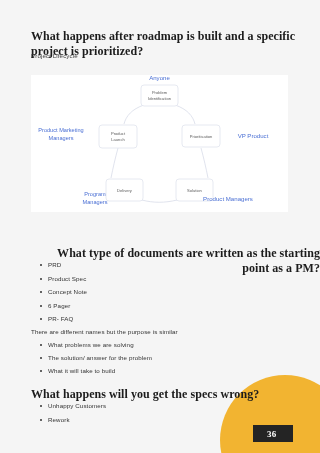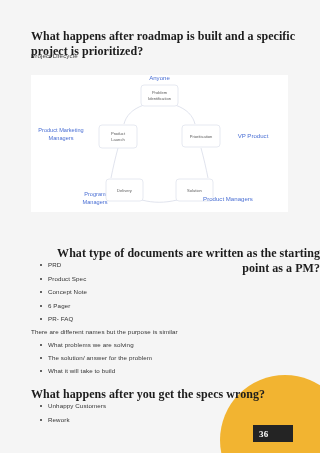--- a/index.html
+++ b/index.html
@@ -38,21 +38,21 @@
     position: absolute;
     right: 27px;
     bottom: 11px;
     width: 40px;
     height: 17px;
     background: #242424;
     z-index: 3;
     display: flex;
     align-items: center;
     justify-content: flex-start;
-    padding-left: 6px;
+    padding-left: 14px;
     box-sizing: border-box;
   }
   .page-badge span {
     color: #ffffff;
     font-family: "Liberation Serif", serif;
     font-weight: bold;
     font-size: 9px;
     letter-spacing: .2px;
   }
 
@@ -243,21 +243,21 @@
     </ul>
 
     <div class="para">There are different names but the purpose is similar</div>
 
     <ul class="bullets tight list-names">
       <li>What problems we  are solving</li>
       <li>The solution/ answer for the problem</li>
       <li>What it will take to build</li>
     </ul>
 
-    <h2 class="q q3">What happens after you get the specs wrong?</h2>
+    <h2 class="q q3">What happens will you get the specs wrong?</h2>
 
     <ul class="bullets list-wrong">
       <li>Unhappy Customers</li>
       <li>Rework</li>
     </ul>
 
   </div>
 </div>
 
 </body></html>

